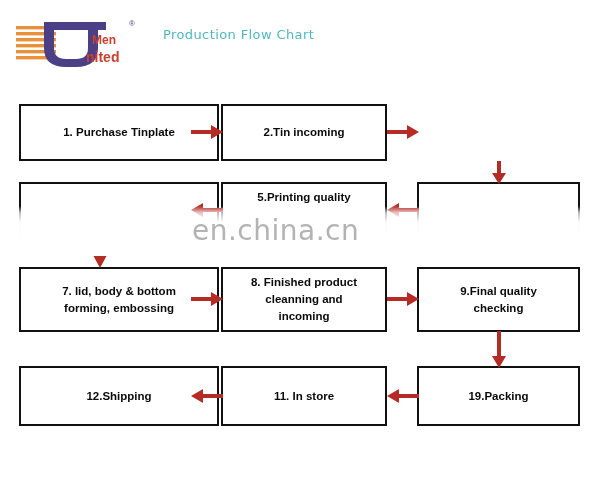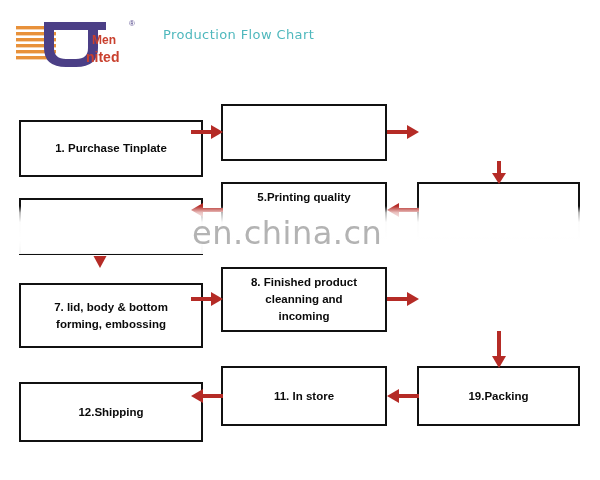--- a/index.html
+++ b/index.html
@@ -56,21 +56,21 @@
     font-family: "Liberation Sans", sans-serif;
     font-size: 11.5px;
     font-weight: bold;
     color: #0a0a0a;
     line-height: 1.45;
     padding: 2px 4px;
   }
   .node span { display: block; width: 100%; }
 
   
-  .col-a { left: 19px;  width: 184px; margin-top: 16px; }
+  .col-a { left: 19px;  width: 200px; }
   .col-b { left: 221px; width: 166px; }
   .col-c { left: 417px; width: 163px; }
 
   
   .row-1 { top: 104px; height: 57px; }
   .row-2 { top: 182px; height: 57px; }
   .row-3 { top: 267px; height: 65px; }
   .row-4 { top: 366px; height: 60px; text-align: center; }
 
   
@@ -92,21 +92,21 @@
       rgba(255,255,255,1) 72%,
       rgba(255,255,255,0.96) 100%);
     pointer-events: none;
   }
 
   #wm-text {
     position: absolute;
     left: 192px;
     top: 214px;
     font-family: "DejaVu Sans", sans-serif;
-    font-size: 32px;
+    font-size: 28px;
     font-weight: 400;
     letter-spacing: 0.5px;
     color: #b3b3b3;
     white-space: nowrap;
     pointer-events: none;
   }
 
   
   .obscured span {
     filter: blur(0.6px);
@@ -148,20 +148,21 @@
 
     <div id="title">Production Flow Chart</div>
   </div>
 
   <div class="node col-a row-1">
     <span>1. Purchase Tinplate</span>
   </div>
 
   <div class="node col-b row-1">
     <div style="width:100%">
+      <span>2.Tin incoming</span>
     </div>
   </div>
 
 
   <div class="node col-a row-2 obscured">
     <div style="width:100%">
       <span></span>
       <span></span>
     </div>
   </div>
@@ -188,20 +189,26 @@
   </div>
 
   <div class="node col-b row-3">
     <div style="width:100%">
       <span>8. Finished product</span>
       <span>cleanning and</span>
       <span>incoming</span>
     </div>
   </div>
 
+  <div class="node col-c row-3">
+    <div style="width:100%">
+      <span>9.Final quality</span>
+      <span>checking</span>
+    </div>
+  </div>
 
   <div class="node col-c row-4">
     <span>19.Packing</span>
   </div>
 
   <div class="node col-b row-4">
     <span>11. In store</span>
   </div>
 
   <div class="node col-a row-4">

